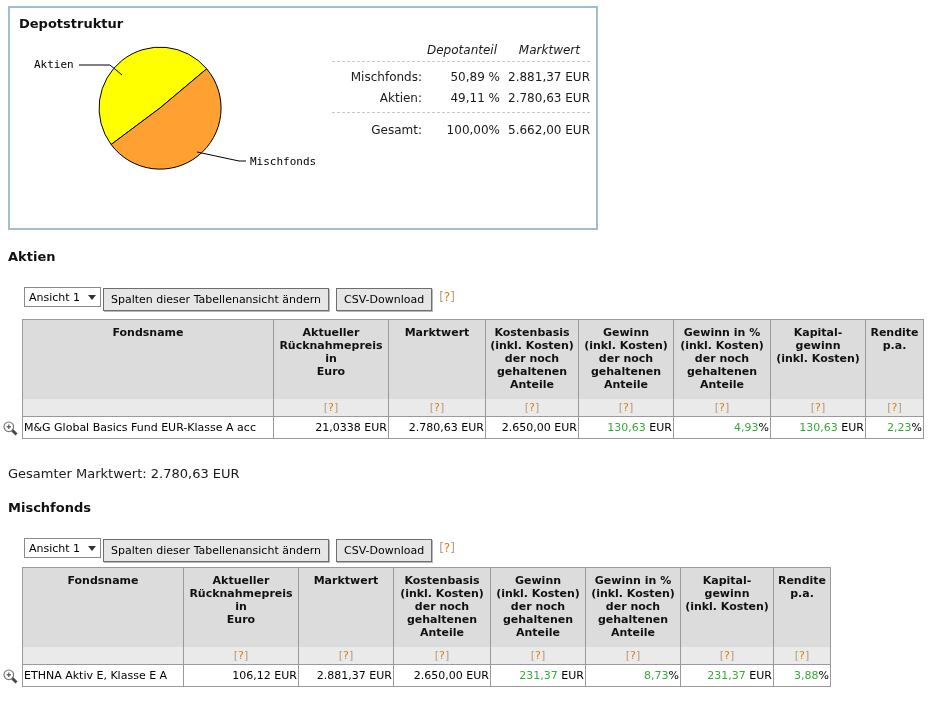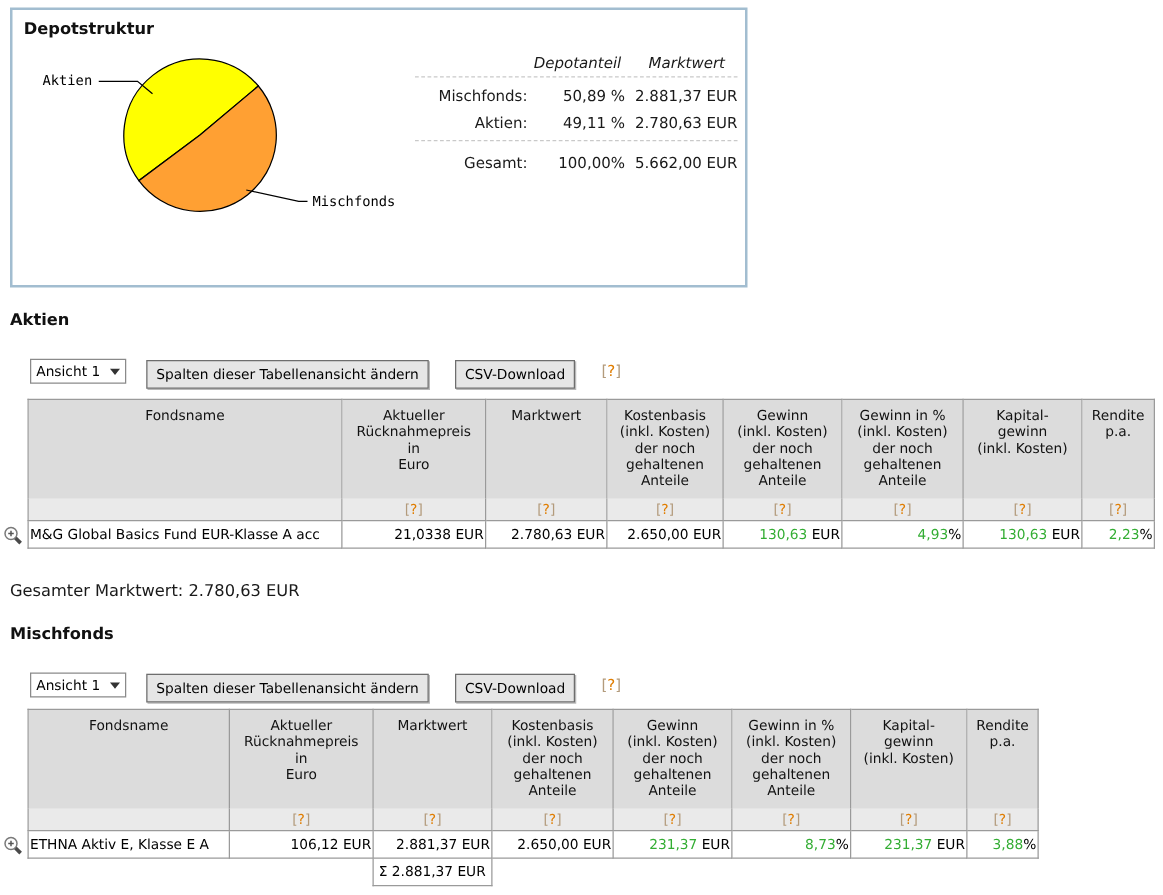--- a/index.html
+++ b/index.html
@@ -18,34 +18,34 @@
   .srow .c3{width:90px;text-align:right;}
   .shead{height:19px;}
   .shead .c2,.shead .c3{font-style:italic;}
   .shead .c2{padding-right:3px;box-sizing:border-box;}
   .shead .c3{padding-right:10px;box-sizing:border-box;}
   .dash{border-top:1px dashed #c9c9c9;height:0;margin:2px 0 4px 0;}
   .dash2{border-top:1px dashed #c9c9c9;height:0;margin:4px 0 6px 0;}
 
   
   .section-heading{position:absolute;left:8px;font-size:13px;font-weight:bold;color:#111;}
-  .controls{position:absolute;left:24px;display:flex;align-items:flex-start;height:22px;gap:14px;}
+  .controls{position:absolute;left:24px;display:flex;align-items:flex-start;height:22px;}
   .viewselect{width:77px;height:20px;box-sizing:border-box;border:1px solid #8a8a8a;background:#fff;font-size:11px;display:flex;align-items:center;justify-content:space-between;padding:0 4px;cursor:default;}
   .viewselect .arr{width:0;height:0;border-left:4px solid transparent;border-right:4px solid transparent;border-top:5px solid #333;margin-top:1px;}
   .btn{height:23px;box-sizing:border-box;font-family:inherit;font-size:11px;color:#000;background:#e6e6e6;border:1px solid #6e6e6e;box-shadow:1px 1px 0 rgba(0,0,0,.28);padding:0 7px;margin-top:1px;cursor:pointer;white-space:nowrap;}
   .b1{margin-left:2px;}
   .b2{margin-left:7px;}
   .hl{margin-left:7px;margin-top:3px;font-size:12px;text-decoration:none;cursor:pointer;white-space:nowrap;}
   .hb{color:#b39b7c;}
   .hq{color:#e07d00;}
 
   
   .fund-table{position:absolute;border-collapse:collapse;table-layout:fixed;background:#fff;}
   .fund-table th,.fund-table td{font-size:11px;overflow:hidden;}
-  tr.hdr th{background:#dcdcdc;border:1px solid #9a9a9a;border-bottom:none;font-weight:normal;white-space:pre-line;vertical-align:top;padding:6px 2px 0 2px;height:79px;box-sizing:border-box;text-align:center;line-height:13px;color:#111;}
+  tr.hdr th{background:#dcdcdc;border:1px solid #9a9a9a;border-bottom:none;font-weight:bold;white-space:pre-line;vertical-align:top;padding:6px 2px 0 2px;height:79px;box-sizing:border-box;text-align:center;line-height:13px;color:#111;}
   tr.helprow td{background:#eaeaea;border:1px solid #9a9a9a;border-top:none;height:18px;box-sizing:border-box;text-align:center;padding:0;}
   tr.helprow .hl{margin:0;font-size:11px;}
   tr.data td{border:1px solid #9a9a9a;height:22px;box-sizing:border-box;padding:0 1px;text-align:right;white-space:nowrap;background:#fff;}
   tr.data td.name{text-align:left;}
   tr.sumrow td{border:none;height:22px;box-sizing:border-box;background:transparent;}
   tr.sumrow td.sumcell{border:1px solid #9a9a9a;padding:0 4px;text-align:left;white-space:nowrap;background:#fff;}
   .green{color:#33ad33;}
 
   .mag{position:absolute;width:17px;height:17px;}
   .footer-line{position:absolute;left:8px;font-size:13px;color:#1a1a1a;}
@@ -256,21 +256,16 @@
       <tr class="data">
         <td class="name">ETHNA Aktiv E, Klasse E A</td>
         <td>106,12 EUR</td>
         <td>2.881,37 EUR</td>
         <td>2.650,00 EUR</td>
         <td><span class="green">231,37</span> <span>EUR</span></td>
         <td><span class="green">8,73</span><span>%</span></td>
         <td><span class="green">231,37</span> <span>EUR</span></td>
         <td><span class="green">3,88</span><span>%</span></td>
       </tr>
-      <tr class="sumrow">
-        <td colspan="2"></td>
-        <td class="sumcell"><span>Σ</span> <span>2.881,37 EUR</span></td>
-        <td colspan="5"></td>
-      </tr>
     </tbody>
   </table>
 
 </div>
 
 </body></html>

